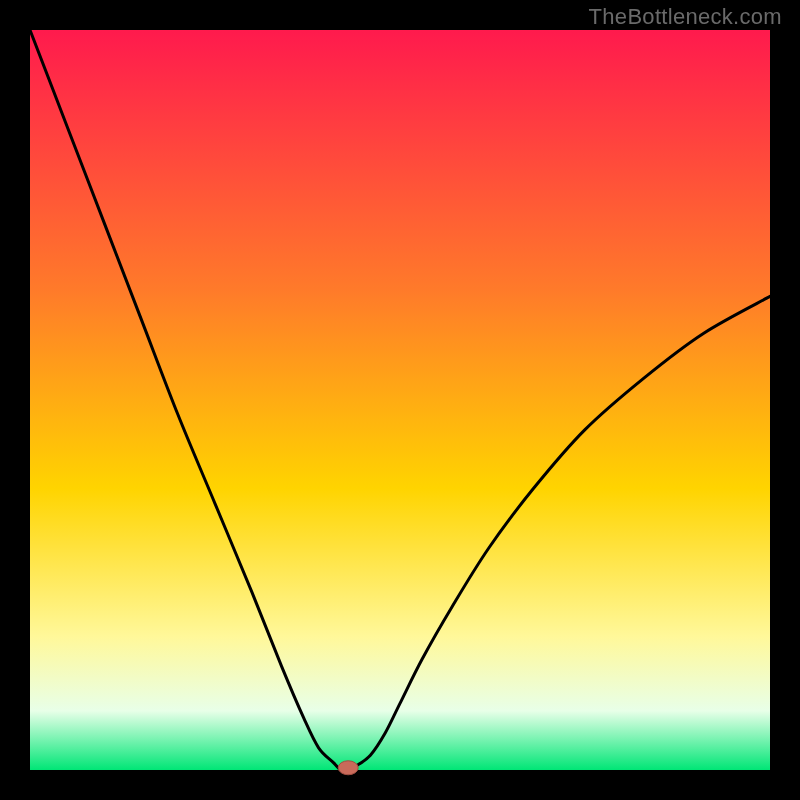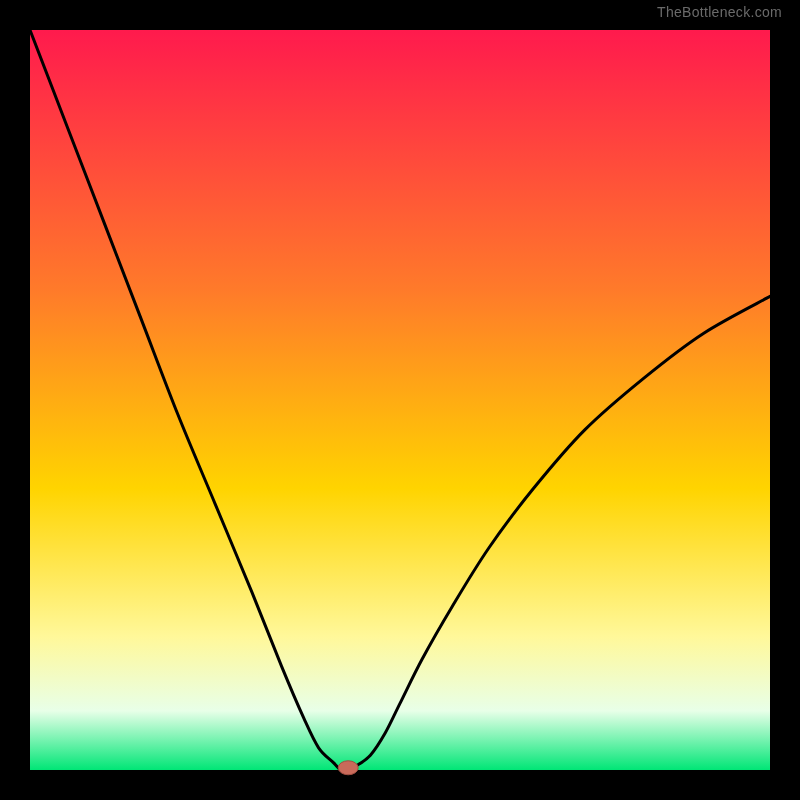--- a/index.html
+++ b/index.html
@@ -14,21 +14,21 @@
     position: relative;
     width: 800px;
     height: 800px;
     background: #000;
   }
   .watermark {
     position: absolute;
     top: 4px;
     right: 18px;
     color: #6a6a6a;
-    font-size: 14px;
+    font-size: 22px;
     font-weight: 500;
     letter-spacing: 0.3px;
     user-select: none;
     z-index: 10;
   }
   svg {
     display: block;
   }
 </style>
 </head>

